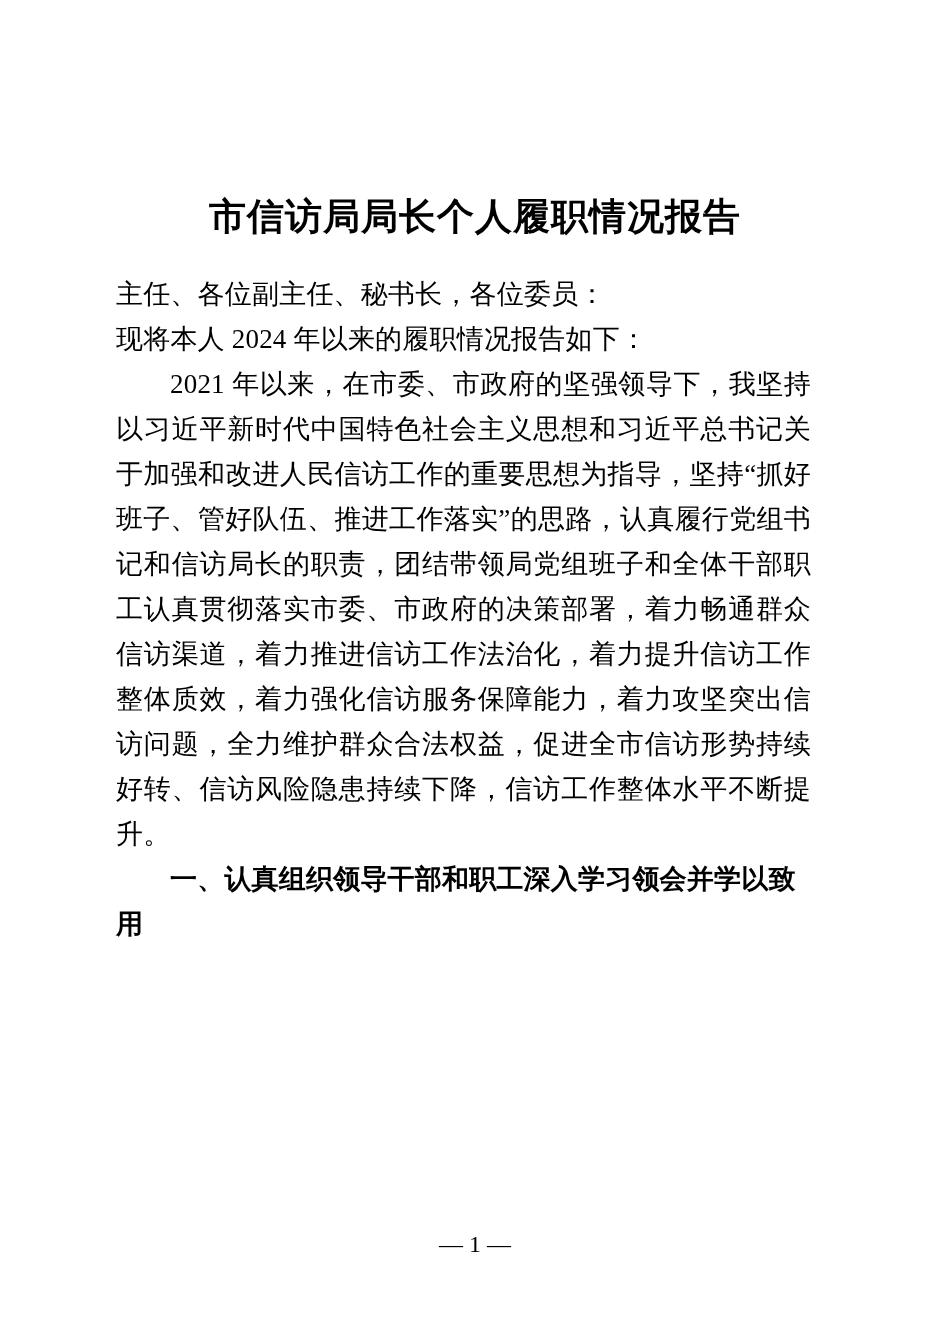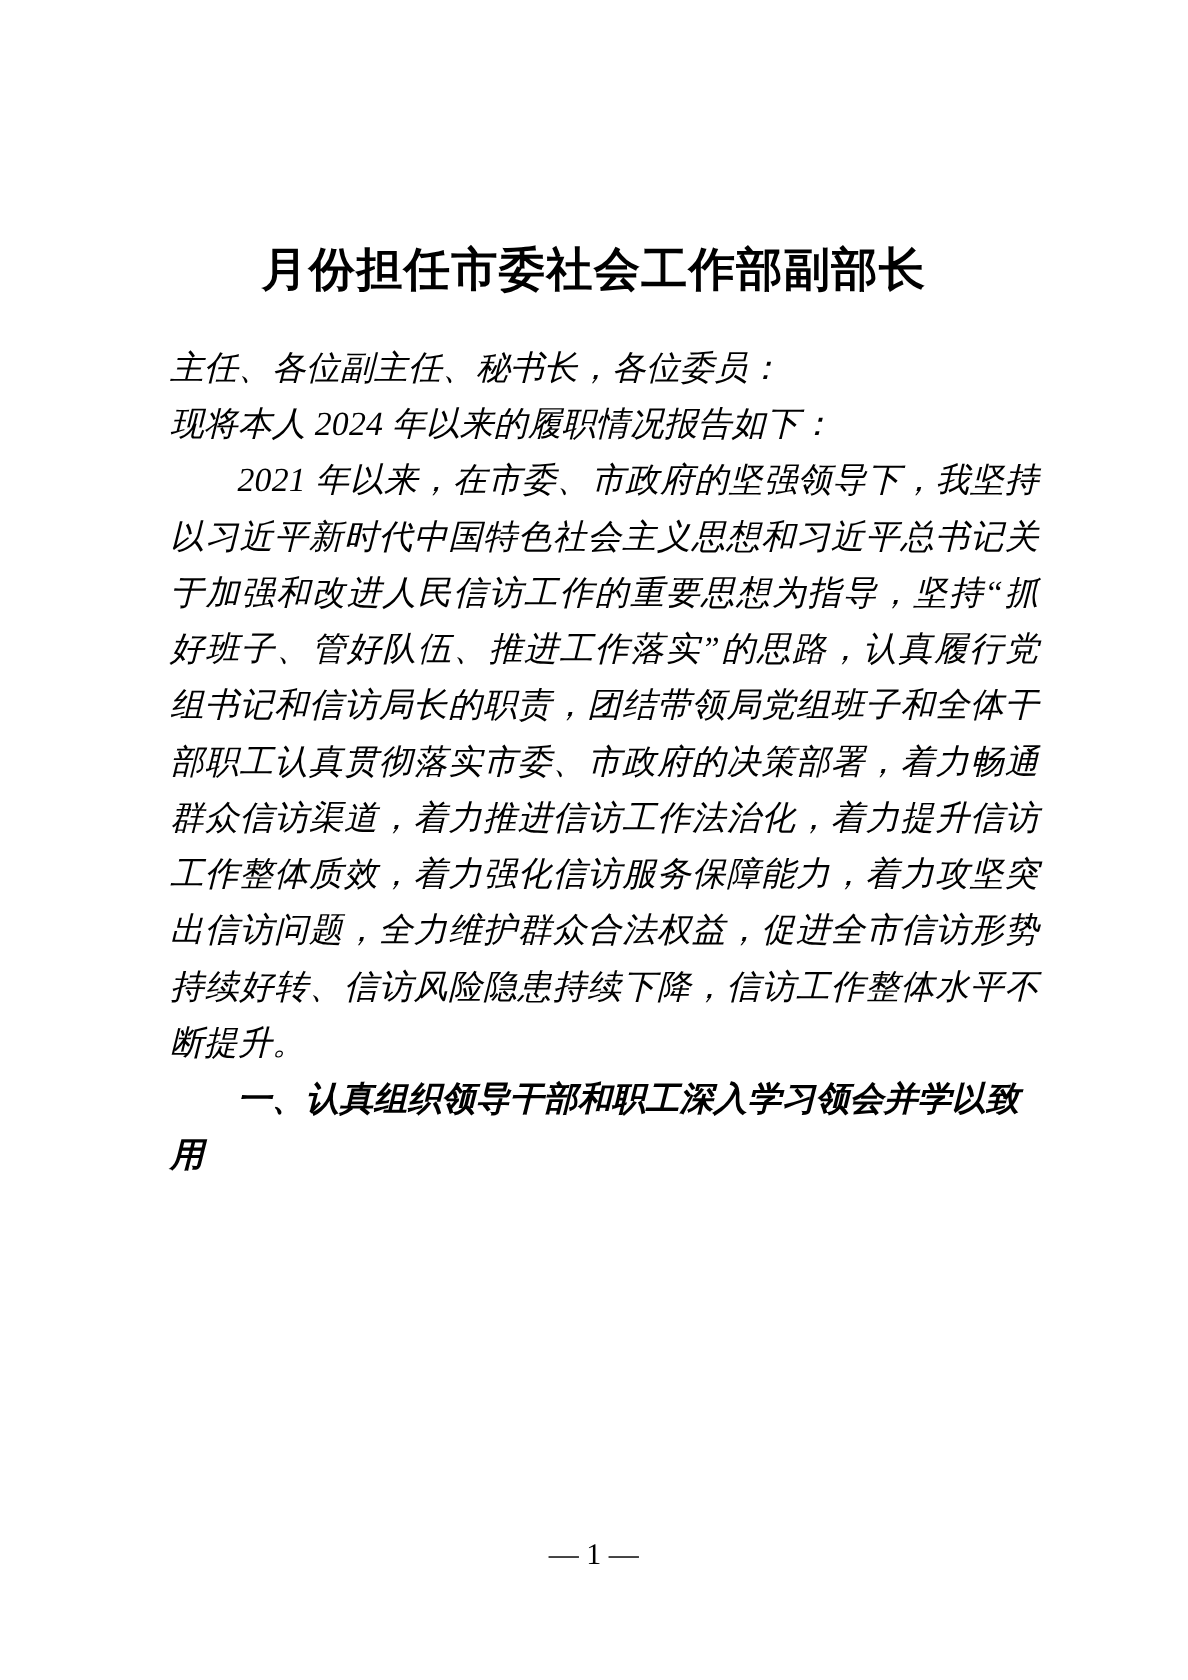--- a/index.html
+++ b/index.html
@@ -30,24 +30,23 @@
     font-size: 37px;
     line-height: 48px;
     letter-spacing: 1px;
     color: #000000;
     white-space: nowrap;
   }
 
   
   .body-col {
     position: absolute;
-    left: 136px;
+    left: 116px;
     top: 272px;
     width: 695px;
-    font-style: italic;
   }
 
   .para {
     font-family: "Liberation Serif", "DejaVu Serif", serif;
     font-size: 27px;
     line-height: 45px;
     color: #000000;
     text-align: justify;
     text-justify: inter-character;
     margin: 0;
@@ -87,21 +86,21 @@
     font-size: 24px;
     line-height: 32px;
     color: #000000;
   }
 </style>
 </head>
 <body>
 
 <div class="page">
 
-  <h1 class="doc-title">月份担任市委社会工作部副部长</h1>
+  <h1 class="doc-title">市信访局局长个人履职情况报告</h1>
 
   <div class="body-col">
 
     <p class="para last-line-left">主任、各位副主任、秘书长，各位委员：</p>
 
     <p class="para last-line-left">现将本人 2024 年以来的履职情况报告如下：</p>
 
     <p class="para indent last-line-left">2021 年以来，在市委、市政府的坚强领导下，我坚持以习近平新时代中国特色社会主义思想和习近平总书记关于加强和改进人民信访工作的重要思想为指导，坚持“抓好班子、管好队伍、推进工作落实”的思路，认真履行党组书记和信访局长的职责，团结带领局党组班子和全体干部职工认真贯彻落实市委、市政府的决策部署，着力畅通群众信访渠道，着力推进信访工作法治化，着力提升信访工作整体质效，着力强化信访服务保障能力，着力攻坚突出信访问题，全力维护群众合法权益，促进全市信访形势持续好转、信访风险隐患持续下降，信访工作整体水平不断提升。</p>
 
     <p class="sec-heading">一、认真组织领导干部和职工深入学习领会并学以致用</p>

